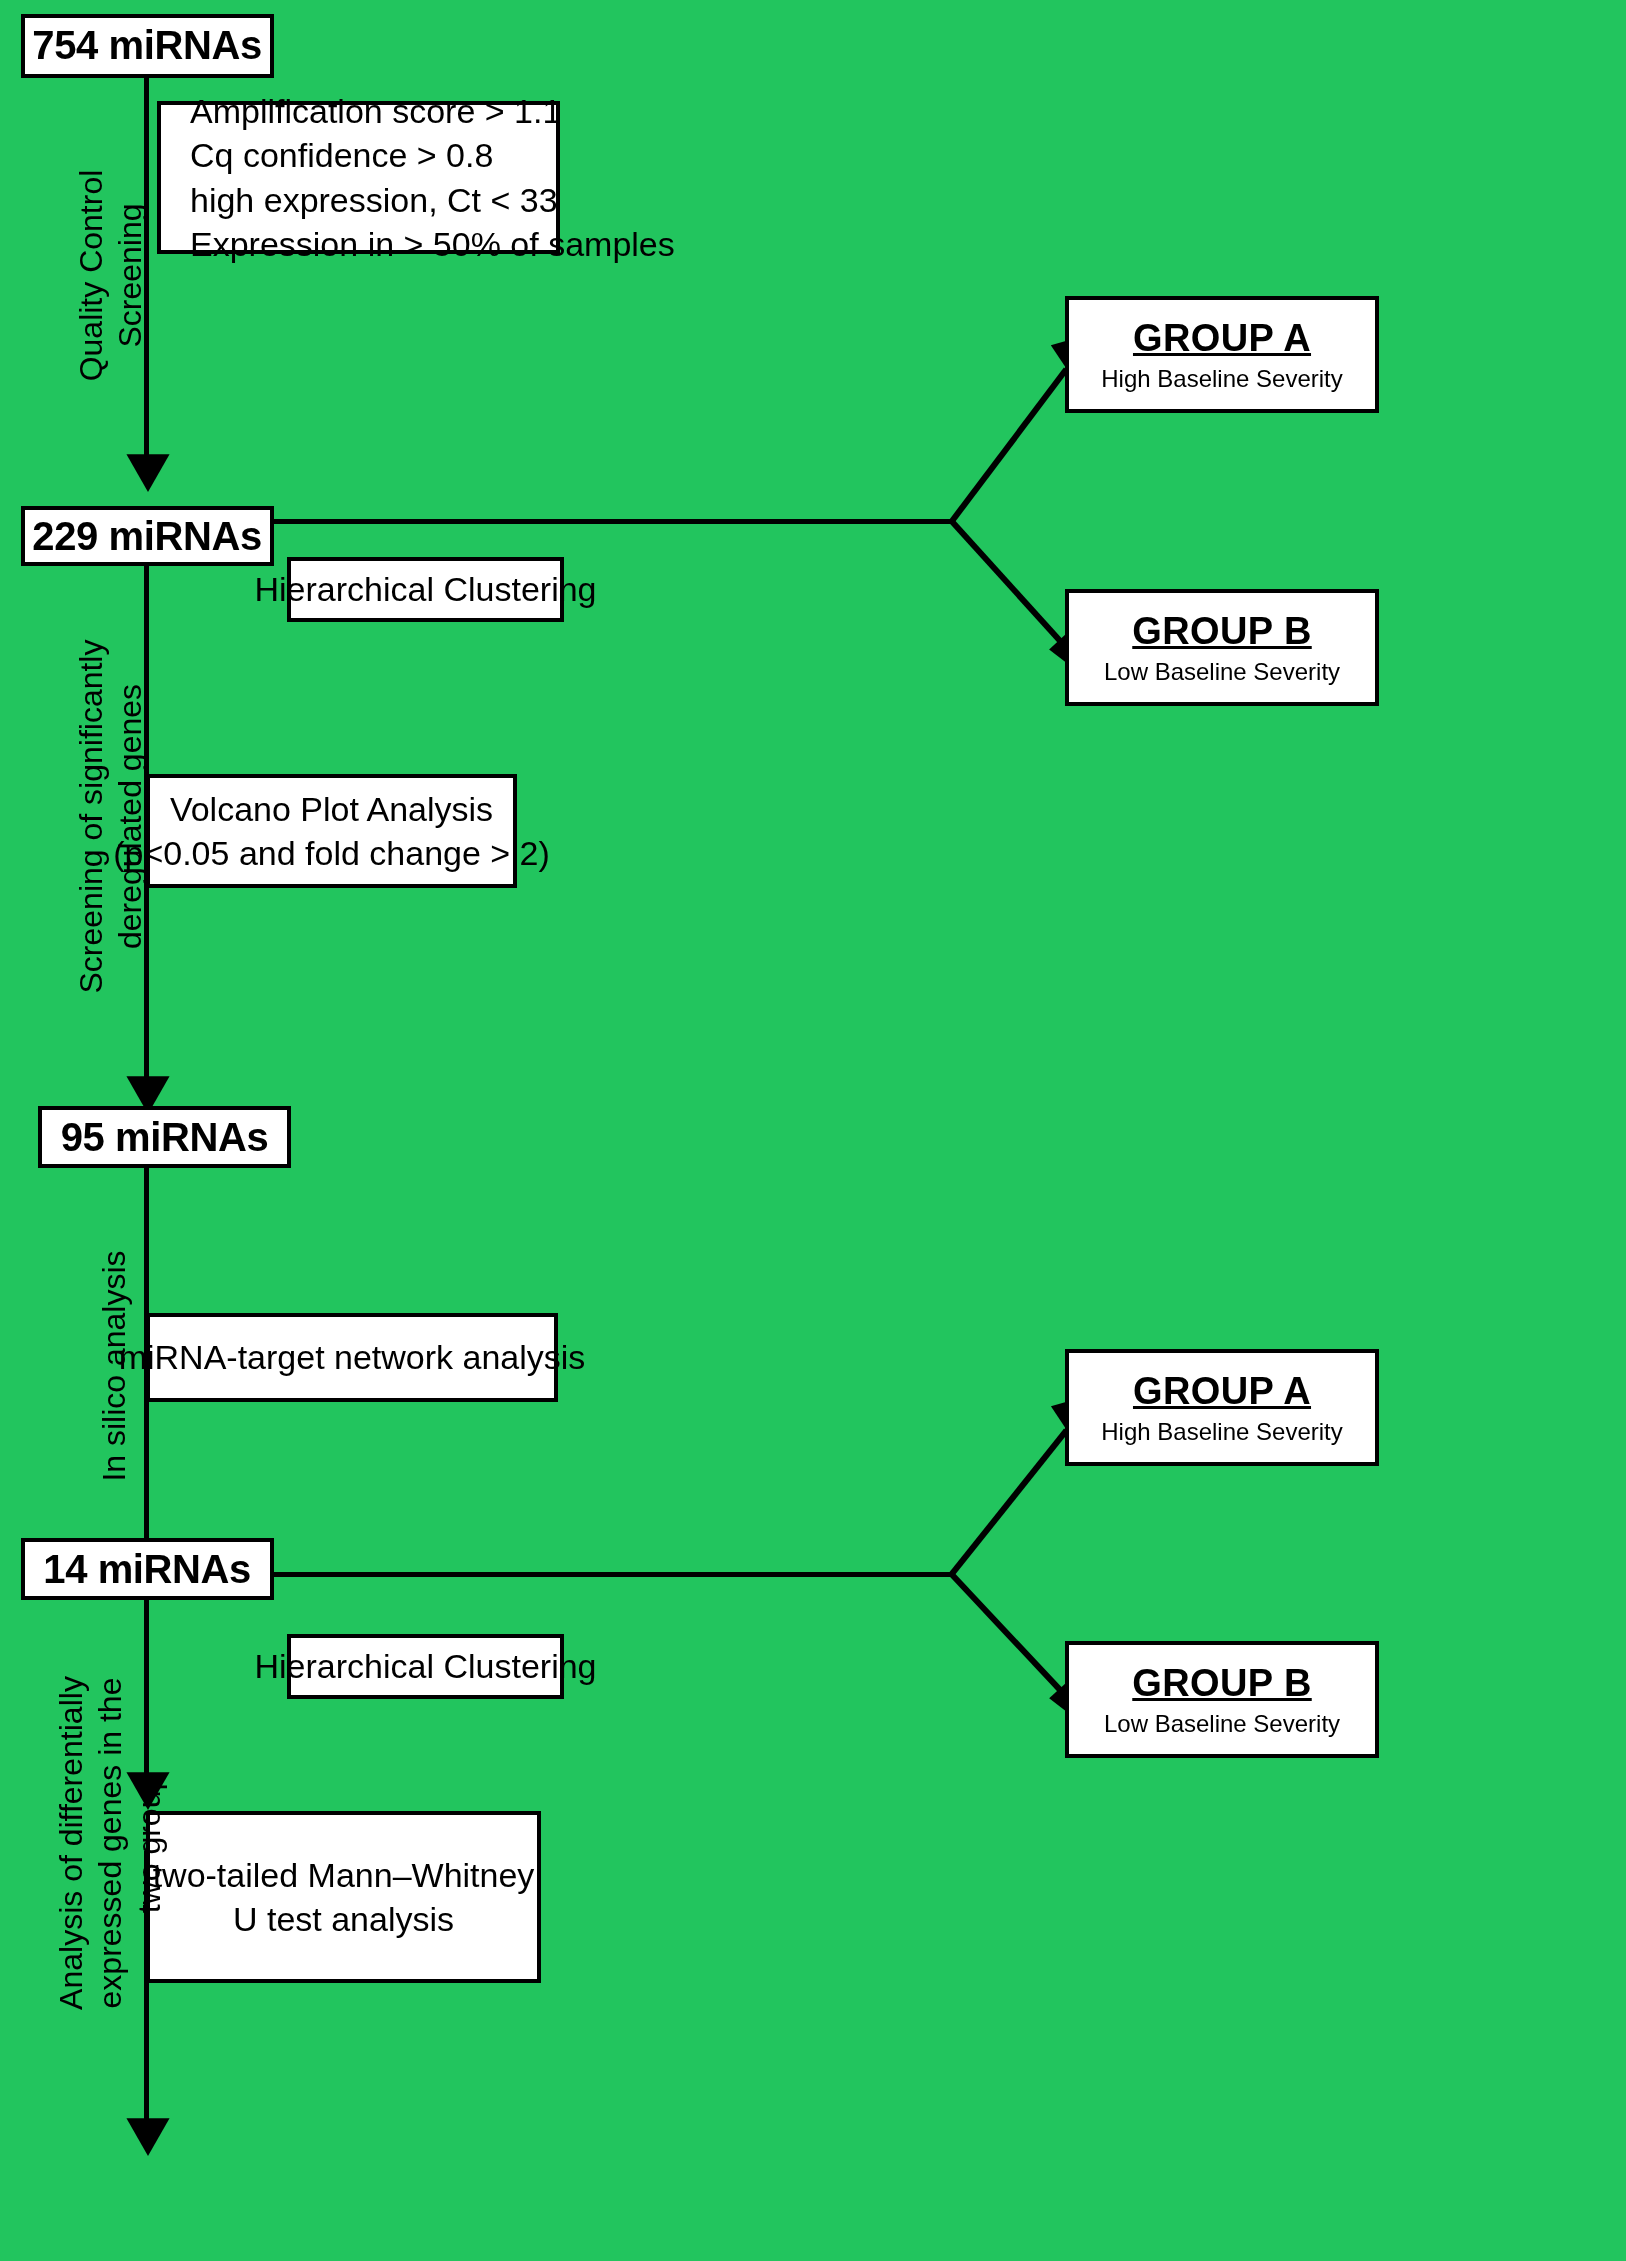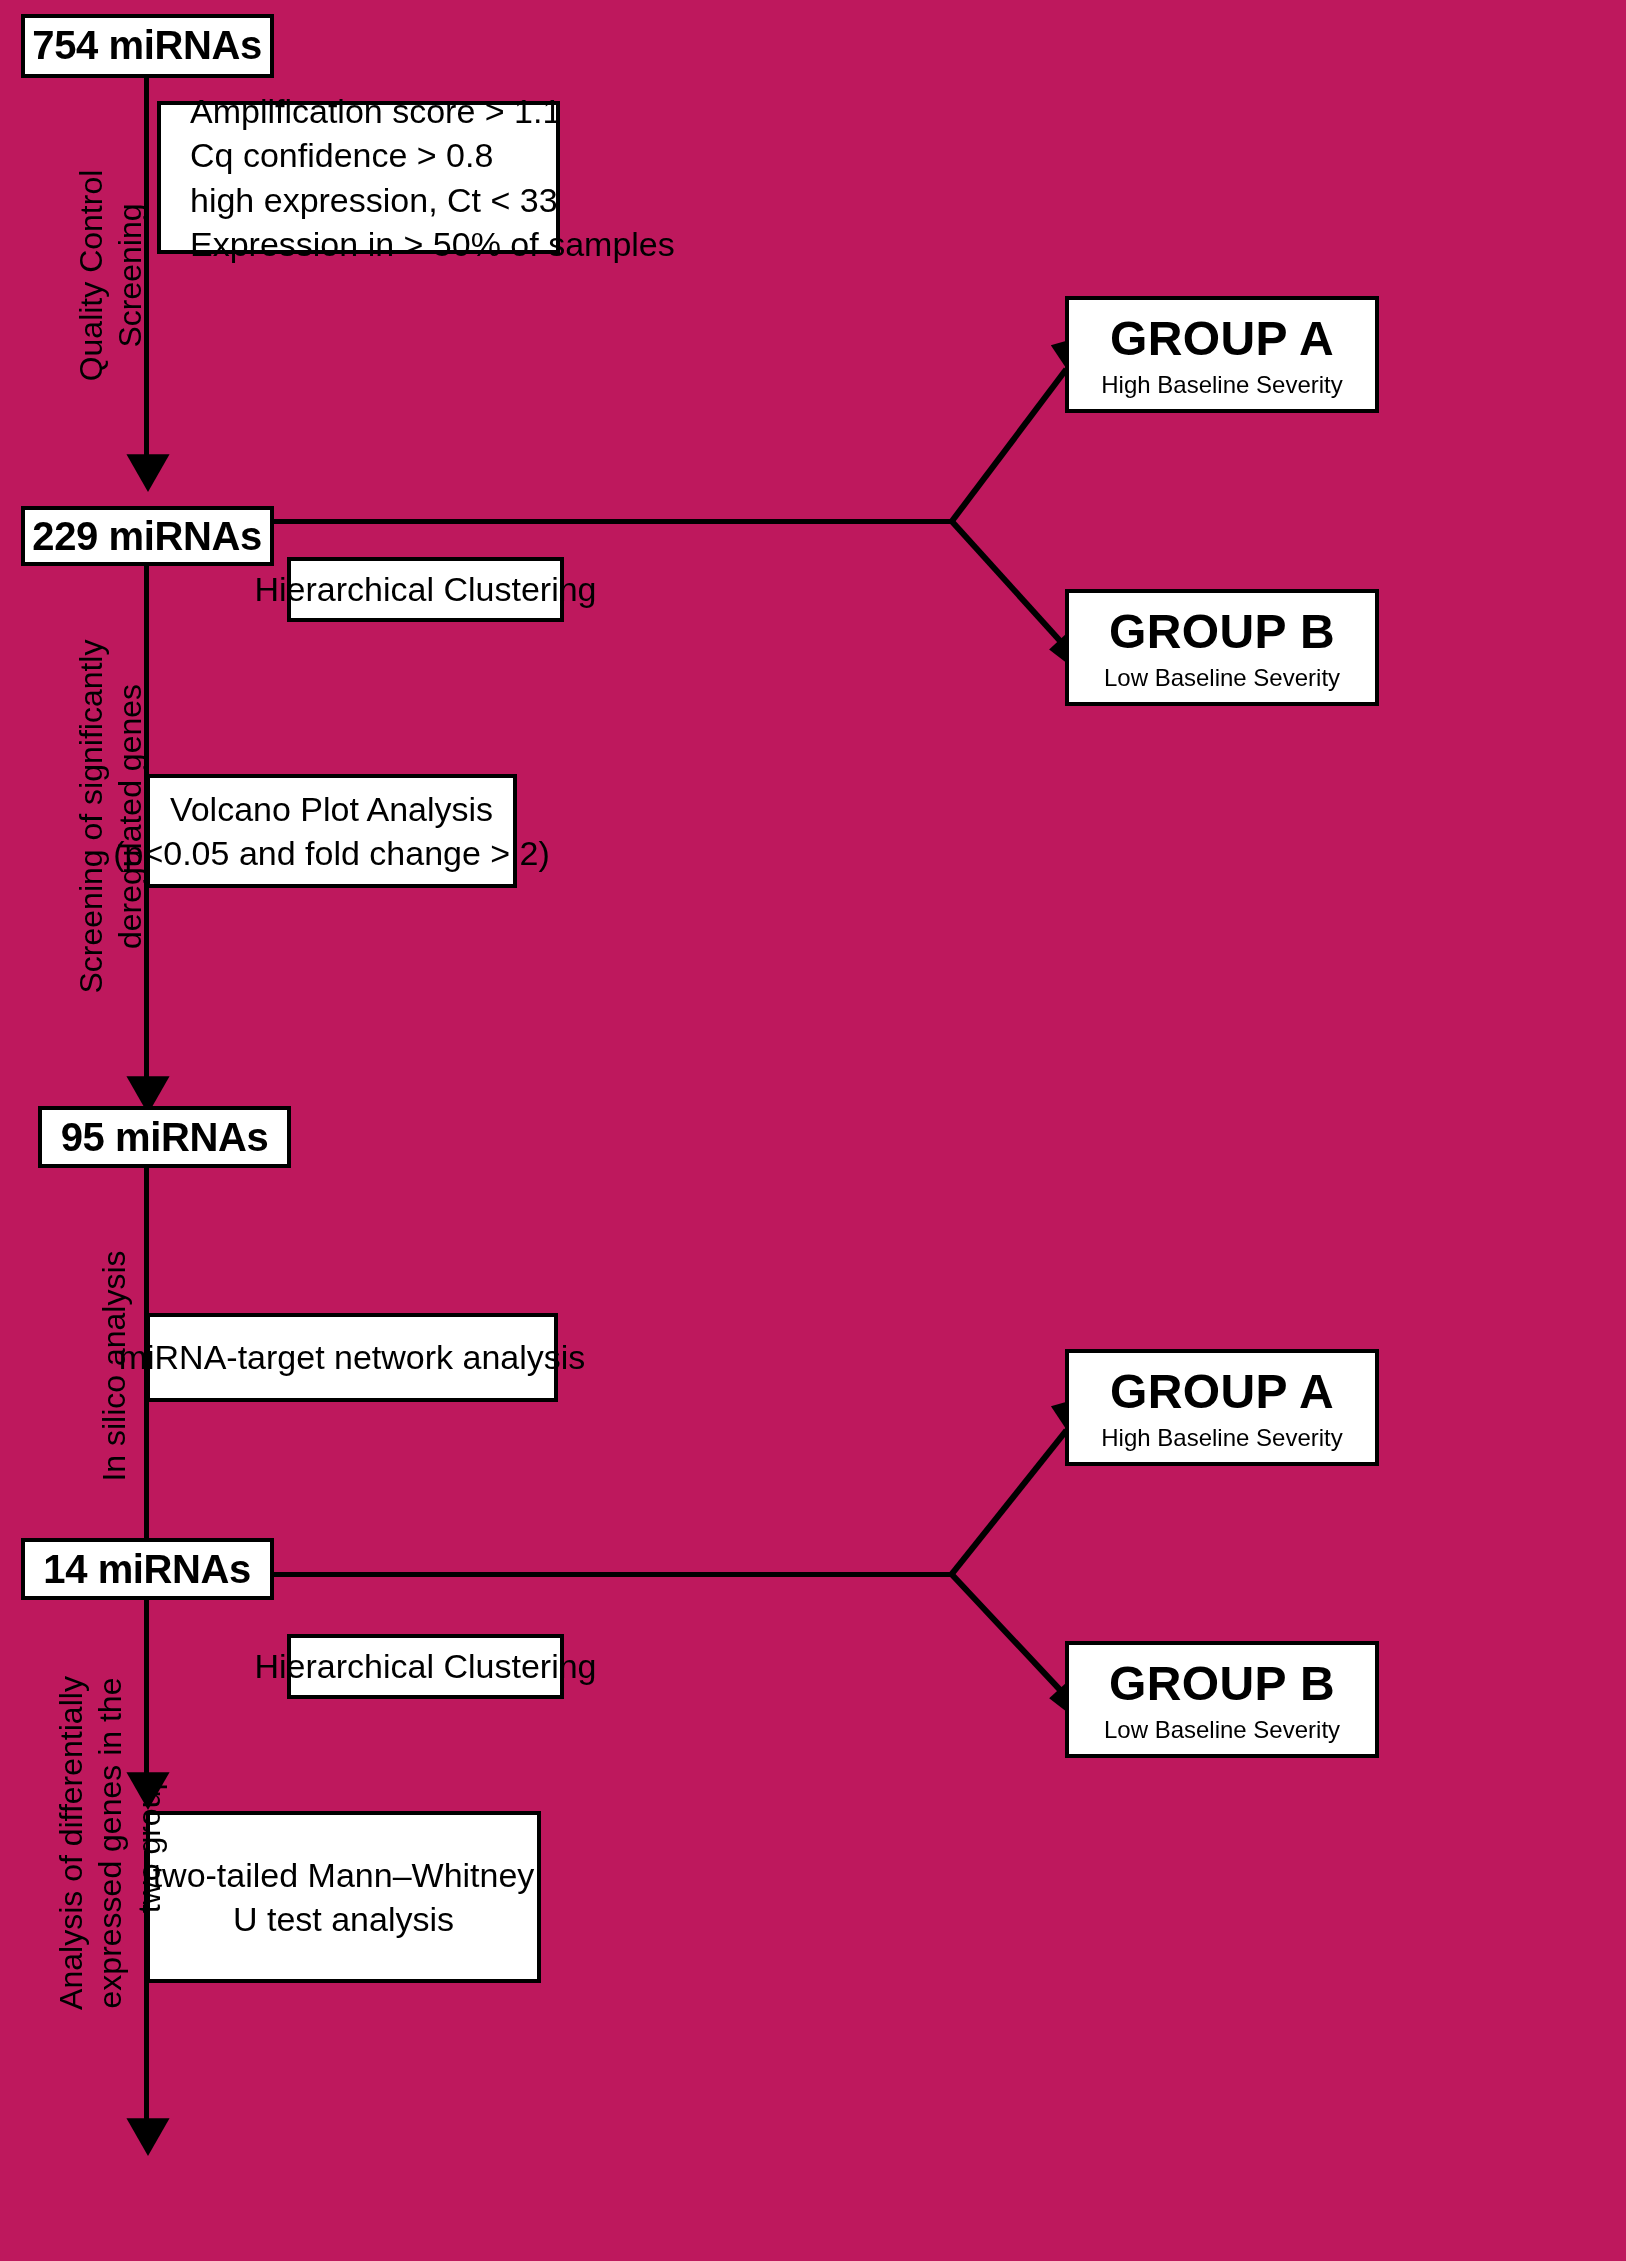--- a/index.html
+++ b/index.html
@@ -8,21 +8,21 @@
     background: #ffffff;
   }
   body {
     font-family: "Liberation Sans", sans-serif;
     color: #000000;
   }
   #canvas {
     position: relative;
     width: 1626px;
     height: 2261px;
-    background: #be185d;
+    background: #22c55e;
     overflow: hidden;
   }
   .node {
     position: absolute;
     box-sizing: border-box;
     border: 4.3px solid #000000;
     background: #ffffff;
     display: flex;
     flex-direction: column;
     align-items: center;
@@ -46,23 +46,24 @@
   }
   .anno-node .line {
     line-height: 1.30;
     white-space: nowrap;
   }
   .group-node {
     font-size: 34px;
   }
   .group-node .g-title {
     font-weight: bold;
-    font-size: 48px;
+    font-size: 38px;
     letter-spacing: 0.4px;
     line-height: 1.25;
+    text-decoration: underline;
   }
   .group-node .g-sub {
     font-weight: normal;
     font-size: 24px;
     line-height: 1.3;
   }
   .vlabel {
     position: absolute;
     font-size: 32px;
     line-height: 1.22;

